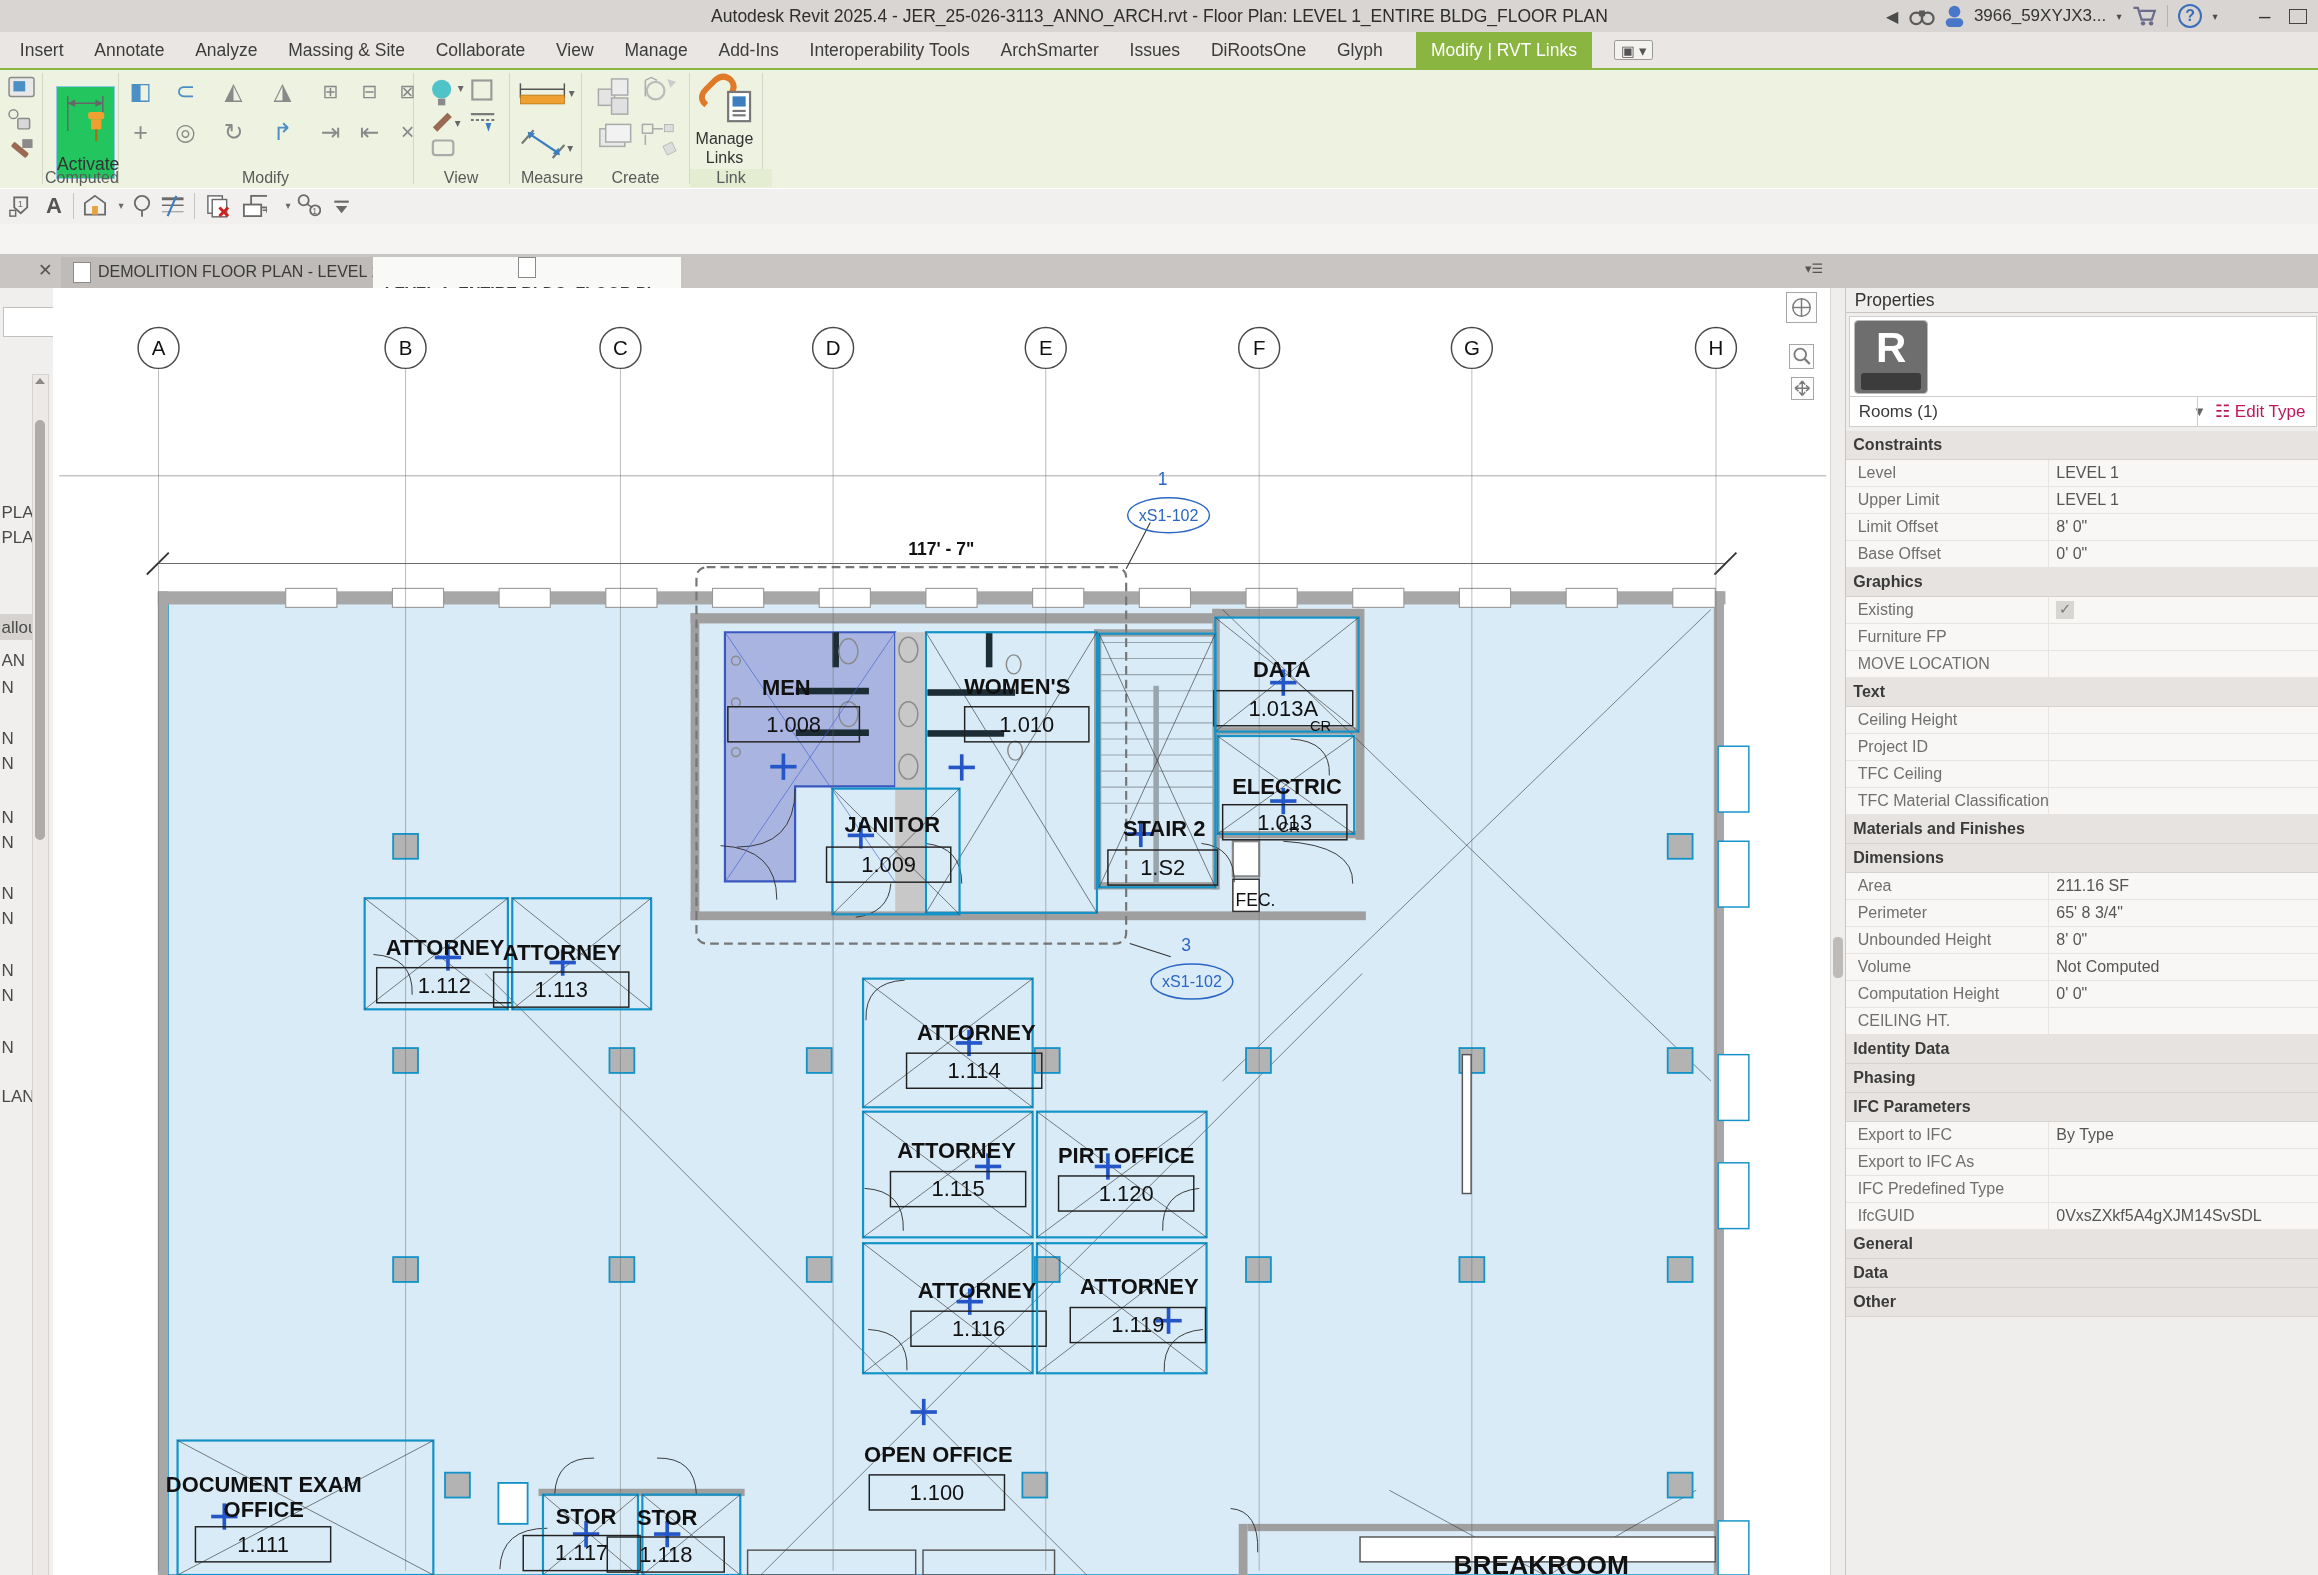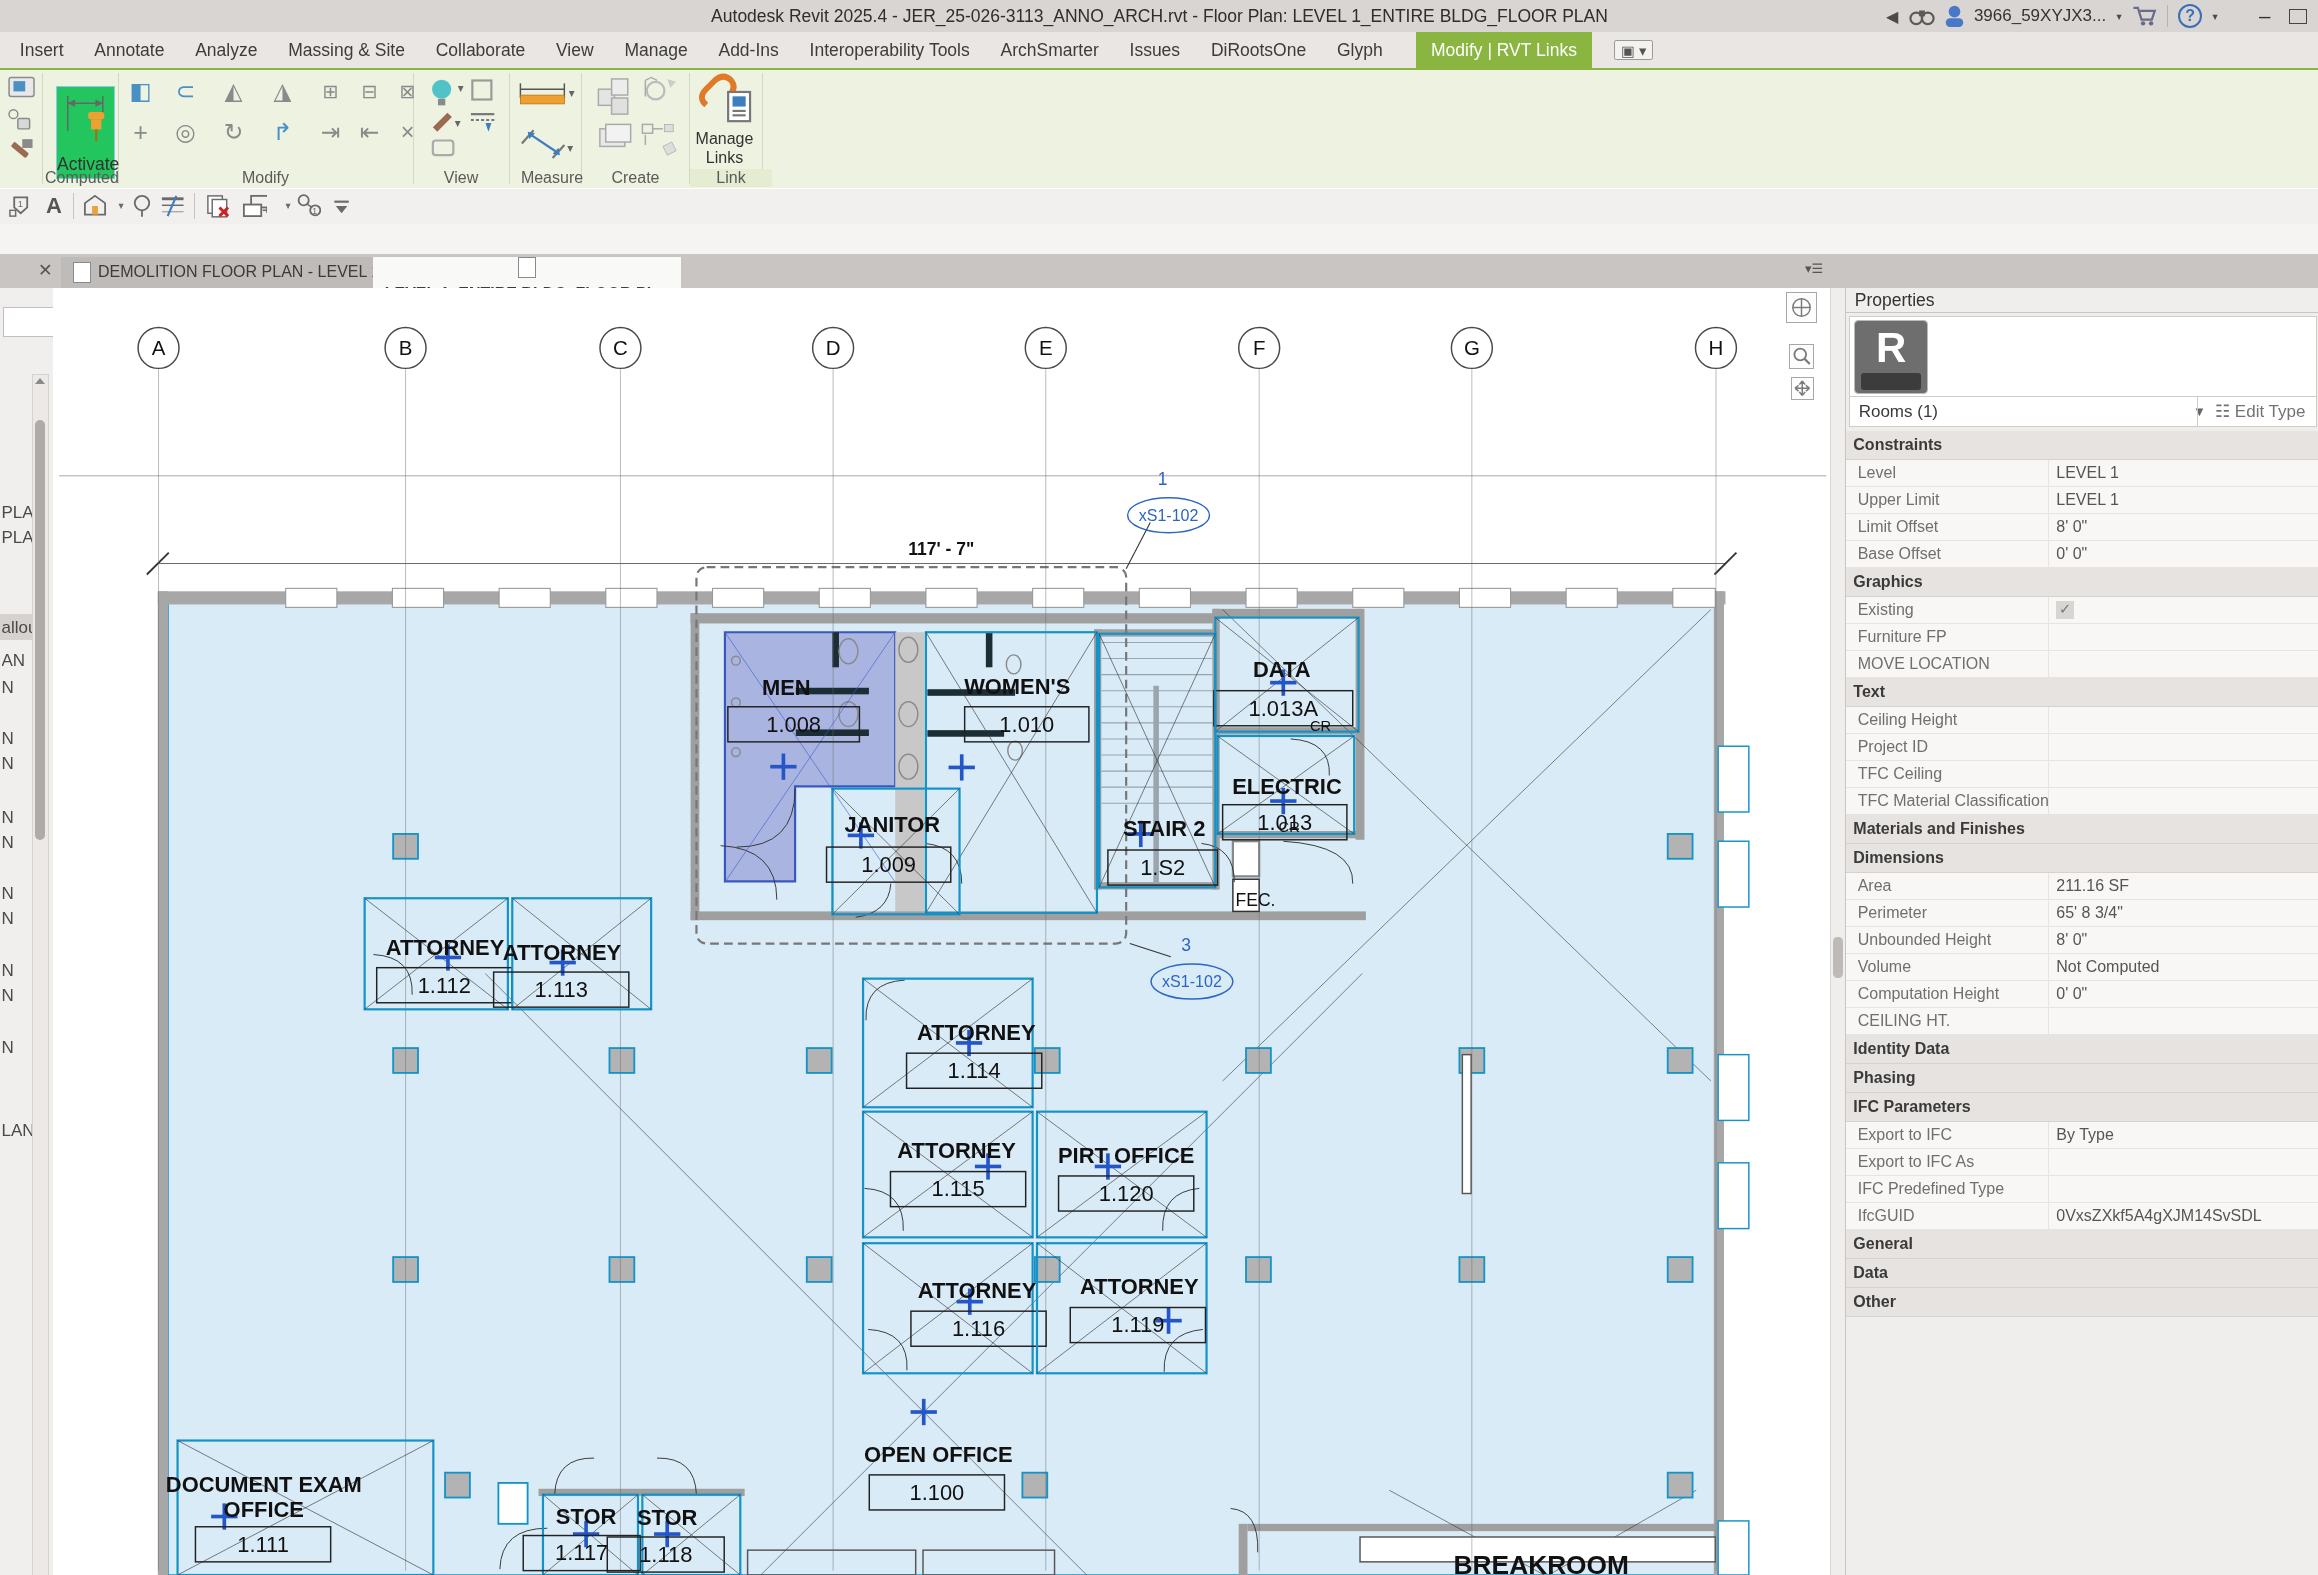--- a/index.html
+++ b/index.html
@@ -73,21 +73,21 @@
     border:0.7px solid #bbb;border-radius:4.4px;}
   #r-icon::after{content:"R";position:absolute;left:0;top:0;width:100%;height:72%;color:#fff;
     font-size:42px;font-weight:bold;text-align:center;line-height:54px;}
   #r-icon::before{content:"";position:absolute;left:5.8px;bottom:2.9px;width:60px;height:17.5px;
     background:#3c3c3c;border-radius:2.9px;}
   #type-row{position:absolute;left:2.9px;top:108px;width:466px;height:29px;background:#fff;
     border:0.7px solid #d0cdc9;font-size:17px;color:#3a3a3a;line-height:29px;}
   #type-row .sel{padding-left:8.8px;}
   #type-chevron{position:absolute;right:110px;top:0;font-size:13px;color:#666;}
   #edit-type{position:absolute;right:0;top:0;width:101px;height:29px;border-left:0.7px solid #d0cdc9;
-    padding-left:17px;white-space:nowrap;overflow:hidden;color:#737373;}
+    padding-left:17px;white-space:nowrap;overflow:hidden;color:#be185d;}
   #prop-grid{position:absolute;left:0px;top:143px;width:474px;}
   .pgroup{height:28px;line-height:28px;background:#e6e3e0;font-weight:bold;font-size:16px;
     color:#3a3a3a;padding-left:7.3px;border-bottom:0.7px solid #d5d2cf;}
   .prow{height:26px;line-height:26px;background:#f8f7f5;border-bottom:0.7px solid #e6e3e0;
     font-size:16px;display:flex;}
   .plabel{width:203px;padding-left:11.7px;color:#6f6f6f;border-right:0.7px solid #e6e3e0;
     white-space:nowrap;overflow:hidden;flex:0 0 auto;box-sizing:border-box;}
   .pvalue{flex:1;padding-left:7.3px;color:#555;white-space:nowrap;overflow:hidden;}
   .pcheck{width:17.5px;height:17.5px;margin:4.4px 0 0 7.3px;background:#d8d6d3;color:#777;
     font-size:14.6px;line-height:17.5px;text-align:center;}
@@ -334,21 +334,21 @@
           <div class="pb-frag" style="top: 390px;">N</div>
           <div class="pb-frag" style="top: 441px;">N</div>
           <div class="pb-frag" style="top: 466px;">N</div>
           <div class="pb-frag" style="top: 520px;">N</div>
           <div class="pb-frag" style="top: 545px;">N</div>
           <div class="pb-frag" style="top: 596px;">N</div>
           <div class="pb-frag" style="top: 621px;">N</div>
           <div class="pb-frag" style="top: 673px;">N</div>
           <div class="pb-frag" style="top: 698px;">N</div>
           <div class="pb-frag" style="top: 750px;">N</div>
-          <div class="pb-frag" style="top: 799px; margin-top: 34px;">LAN</div>
+          <div class="pb-frag" style="top: 799px;">LAN</div>
         </div>
       <div id="pb-scroll">
         <div style="position:absolute;left:1.5px;top:2.9px;width:0;height:0;border-left:5.1px solid transparent;border-right:5.1px solid transparent;border-bottom:6.6px solid #8a8a8a;"></div>
         <div id="pb-thumb"></div>
       </div>
     </div>
 
     <div id="canvas">
       <svg id="plan-svg" viewBox="72 395 2432 1761" width="1778" height="1287">
 

